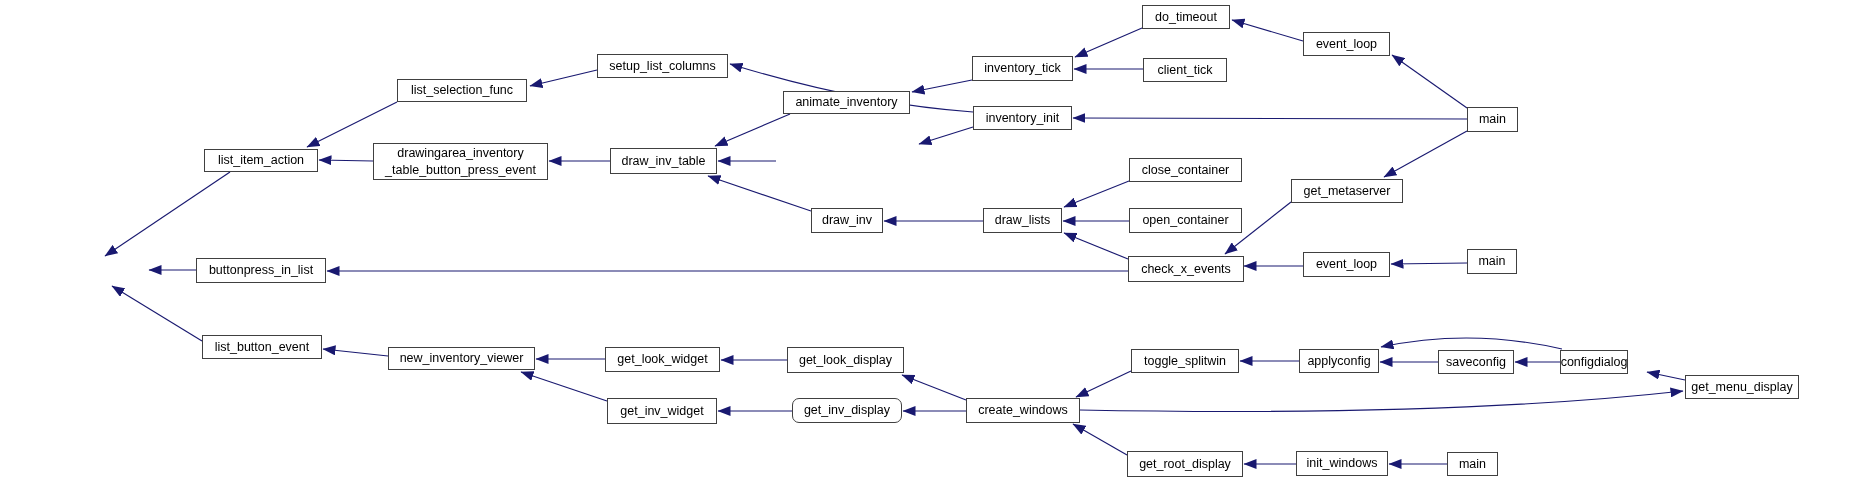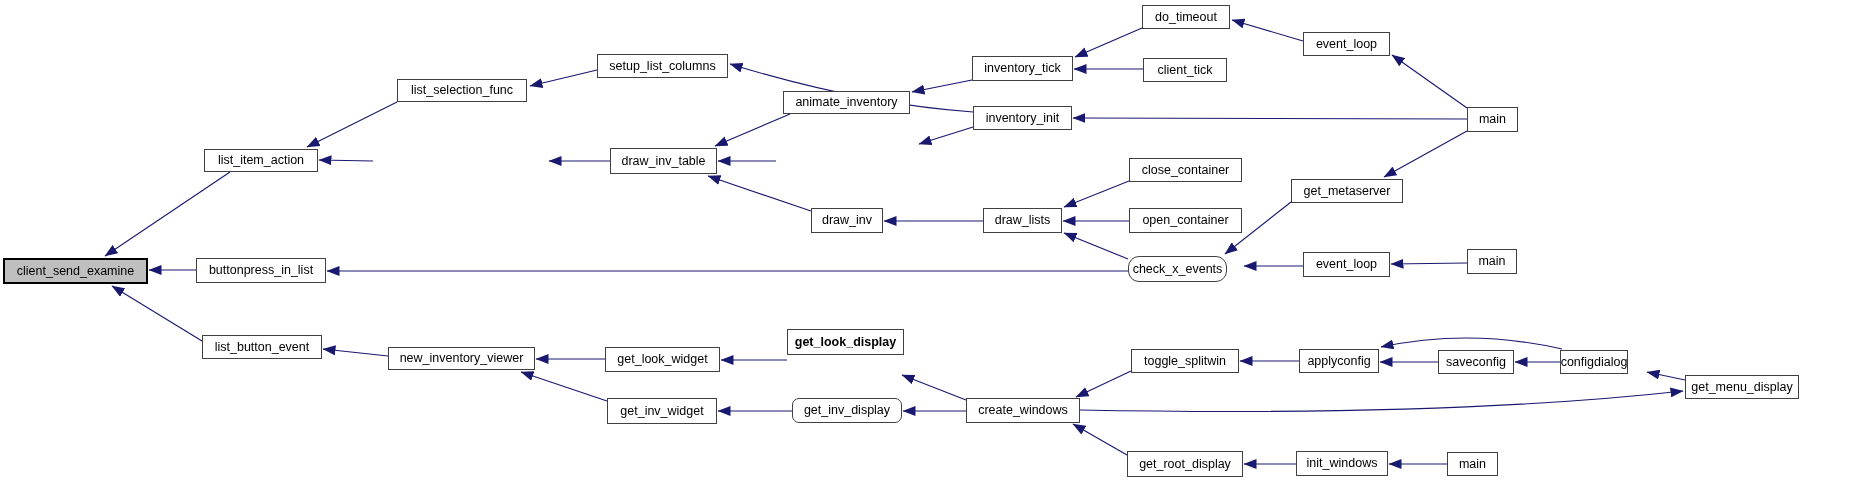--- a/index.html
+++ b/index.html
@@ -92,45 +92,46 @@
         <path d="M1080,410 Q1450,417 1683,391" class="edge" marker-end="url(#arrow)"></path>
         <path d="M1685,380 L1647,372" class="edge" marker-end="url(#arrow)"></path>
         <path d="M1560,362 L1515,362" class="edge" marker-end="url(#arrow)"></path>
         <path d="M1438,362 L1380,362" class="edge" marker-end="url(#arrow)"></path>
         <path d="M1562,349 Q1470,328 1381,347" class="edge" marker-end="url(#arrow)"></path>
         <path d="M1299,361 L1240,361" class="edge" marker-end="url(#arrow)"></path>
         <path d="M1296,464 L1244,464" class="edge" marker-end="url(#arrow)"></path>
         <path d="M1447,464 L1389,464" class="edge" marker-end="url(#arrow)"></path>
       </g>
   </svg>
-<div class="node highlight" style="left: 3px; top: 258px; width: 145px; height: 26px;">client_send_examine</div>
     <div class="node" style="left: 196px; top: 258px; width: 130px; height: 25px;">buttonpress_in_list</div>
     <div class="node" style="left: 204px; top: 149px; width: 114px; height: 23px;">list_item_action</div>
+    <div class="node" style="left: 373px; top: 143px; width: 175px; height: 37px;">drawingarea_inventory
+_table_button_press_event</div>
     <div class="node" style="left: 397px; top: 79px; width: 130px; height: 23px;">list_selection_func</div>
     <div class="node" style="left: 597px; top: 54px; width: 131px; height: 24px;">setup_list_columns</div>
     <div class="node" style="left: 610px; top: 148px; width: 107px; height: 26px;">draw_inv_table</div>
     <div class="node" style="left: 783px; top: 91px; width: 127px; height: 23px;">animate_inventory</div>
     <div class="node" style="left: 972px; top: 56px; width: 101px; height: 25px;">inventory_tick</div>
     <div class="node" style="left: 973px; top: 106px; width: 99px; height: 24px;">inventory_init</div>
     <div class="node" style="left: 1142px; top: 5px; width: 88px; height: 24px;">do_timeout</div>
     <div class="node" style="left: 1143px; top: 58px; width: 84px; height: 24px;">client_tick</div>
     <div class="node" style="left: 1303px; top: 32px; width: 87px; height: 24px;">event_loop</div>
     <div class="node" style="left: 1467px; top: 107px; width: 51px; height: 25px;">main</div>
     <div class="node" style="left: 811px; top: 208px; width: 72px; height: 25px; text-align: right;">draw_inv</div>
     <div class="node" style="left: 983px; top: 208px; width: 79px; height: 25px;">draw_lists</div>
     <div class="node" style="left: 1129px; top: 158px; width: 113px; height: 24px;">close_container</div>
     <div class="node" style="left: 1129px; top: 208px; width: 113px; height: 25px;">open_container</div>
     <div class="node" style="left: 1291px; top: 179px; width: 112px; height: 24px;">get_metaserver</div>
-    <div class="node" style="left: 1128px; top: 256px; width: 99px; height: 26px; border-radius: 11px;">check_x_events</div>
+    <div class="node" style="left: 1128px; top: 256px; width: 116px; height: 26px;">check_x_events</div>
     <div class="node" style="left: 1303px; top: 252px; width: 87px; height: 25px;">event_loop</div>
     <div class="node" style="left: 1467px; top: 249px; width: 50px; height: 25px;">main</div>
     <div class="node" style="left: 202px; top: 335px; width: 120px; height: 24px;">list_button_event</div>
     <div class="node" style="left: 388px; top: 347px; width: 147px; height: 23px;">new_inventory_viewer</div>
     <div class="node" style="left: 605px; top: 347px; width: 115px; height: 25px;">get_look_widget</div>
-    <div class="node" style="left: 787px; top: 329px; width: 117px; height: 26px; font-weight: bold;">get_look_display</div>
+    <div class="node" style="left: 787px; top: 347px; width: 117px; height: 26px;">get_look_display</div>
     <div class="node" style="left: 607px; top: 398px; width: 110px; height: 26px;">get_inv_widget</div>
     <div class="node" style="left: 792px; top: 398px; width: 110px; height: 25px; border-radius: 7px;">get_inv_display</div>
     <div class="node" style="left: 966px; top: 398px; width: 114px; height: 25px;">create_windows</div>
     <div class="node" style="left: 1131px; top: 349px; width: 108px; height: 24px;">toggle_splitwin</div>
     <div class="node" style="left: 1299px; top: 349px; width: 80px; height: 24px;">applyconfig</div>
     <div class="node" style="left: 1438px; top: 350px; width: 76px; height: 24px;">saveconfig</div>
     <div class="node" style="left: 1560px; top: 350px; width: 68px; height: 24px;">configdialog</div>
     <div class="node" style="left: 1685px; top: 375px; width: 114px; height: 24px;">get_menu_display</div>
     <div class="node" style="left: 1127px; top: 451px; width: 116px; height: 26px;">get_root_display</div>
     <div class="node" style="left: 1296px; top: 451px; width: 92px; height: 25px;">init_windows</div>

